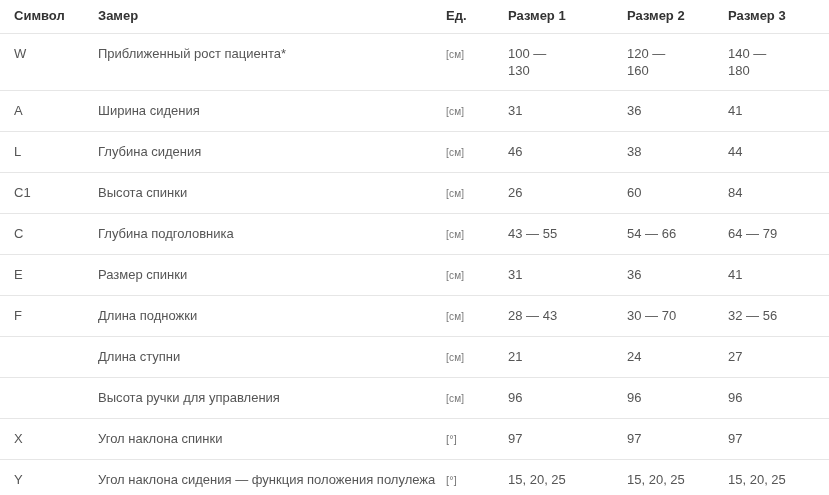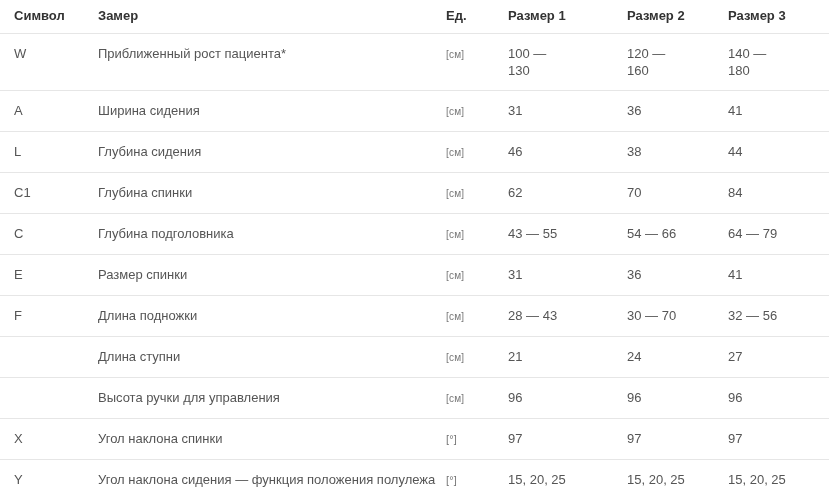--- a/index.html
+++ b/index.html
@@ -97,24 +97,24 @@
       <tr class="row">
         <td class="col-sym multiline">L</td>
         <td class="col-meas multiline">Глубина сидения</td>
         <td class="col-unit"><span class="unit unit-narrow">[см]</span></td>
         <td class="col-s1 multiline">46</td>
         <td class="col-s2 multiline">38</td>
         <td class="col-s3 multiline">44</td>
       </tr>
       <tr class="row">
         <td class="col-sym multiline">C1</td>
-        <td class="col-meas multiline">Глубина спинки</td>
+        <td class="col-meas multiline">Высота спинки</td>
         <td class="col-unit"><span class="unit unit-narrow">[см]</span></td>
-        <td class="col-s1 multiline">62</td>
-        <td class="col-s2 multiline">70</td>
+        <td class="col-s1 multiline">26</td>
+        <td class="col-s2 multiline">60</td>
         <td class="col-s3 multiline">84</td>
       </tr>
       <tr class="row">
         <td class="col-sym multiline">C</td>
         <td class="col-meas multiline">Глубина подголовника</td>
         <td class="col-unit"><span class="unit unit-narrow">[см]</span></td>
         <td class="col-s1 multiline">43 — 55</td>
         <td class="col-s2 multiline">54 — 66</td>
         <td class="col-s3 multiline">64 — 79</td>
       </tr>

